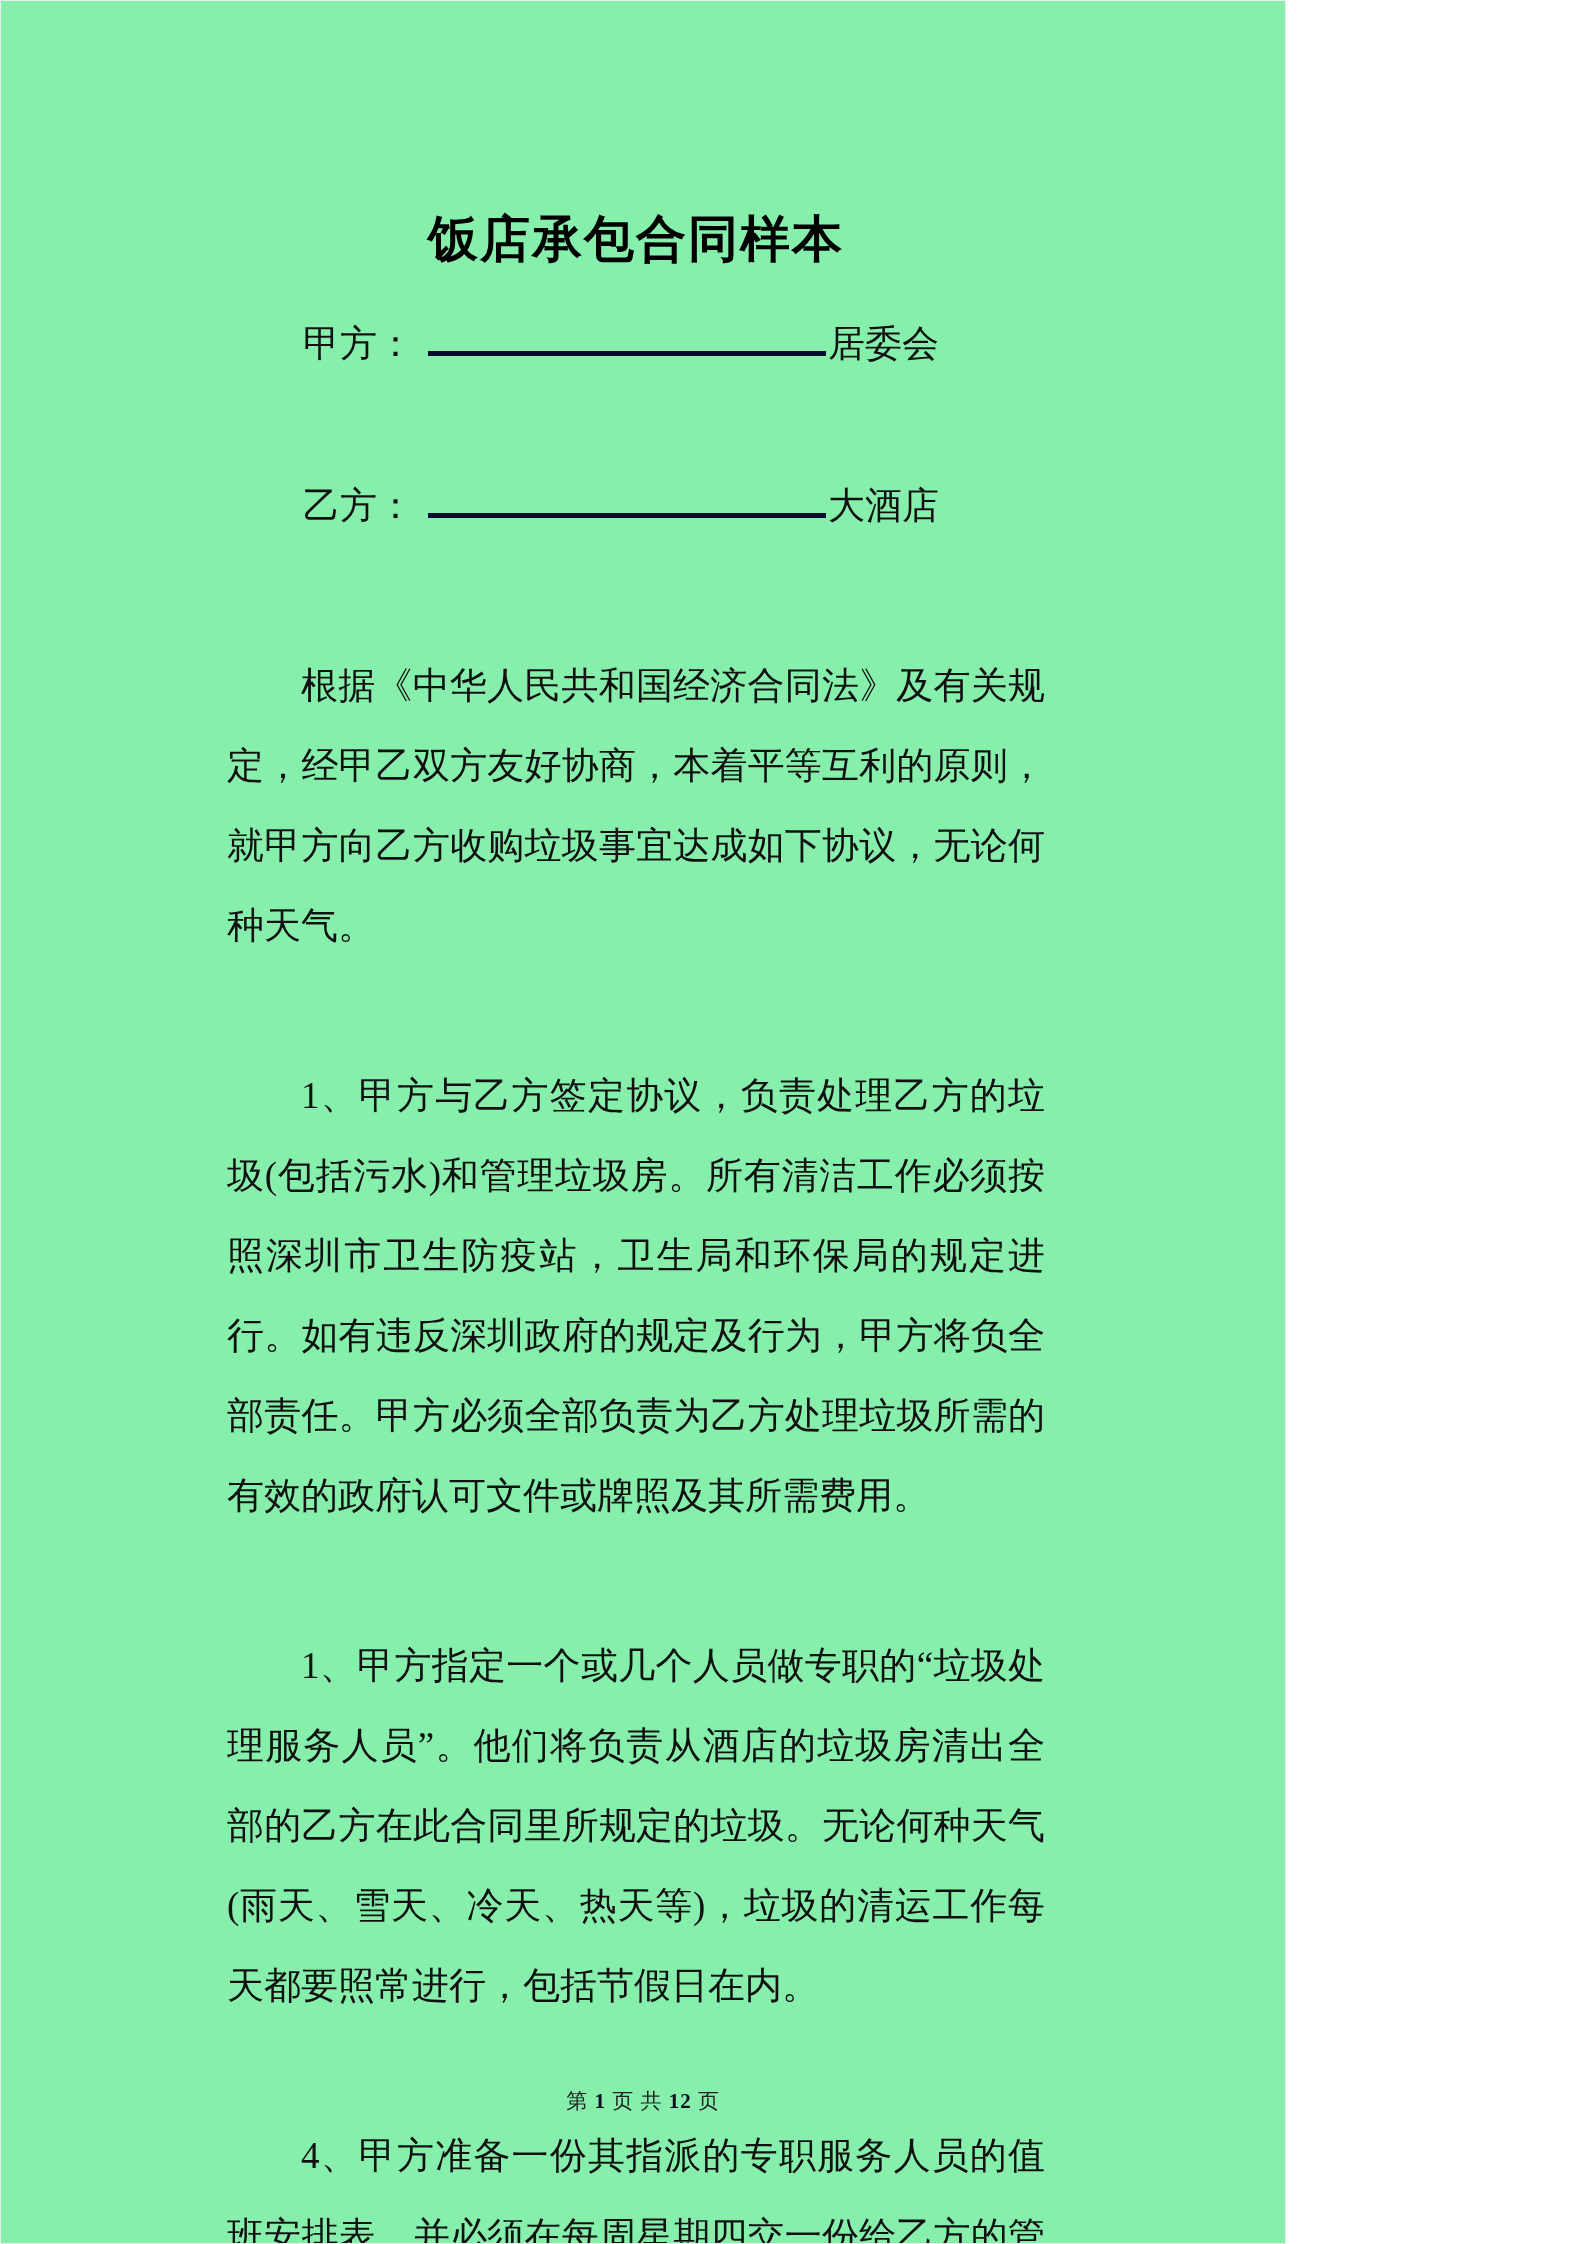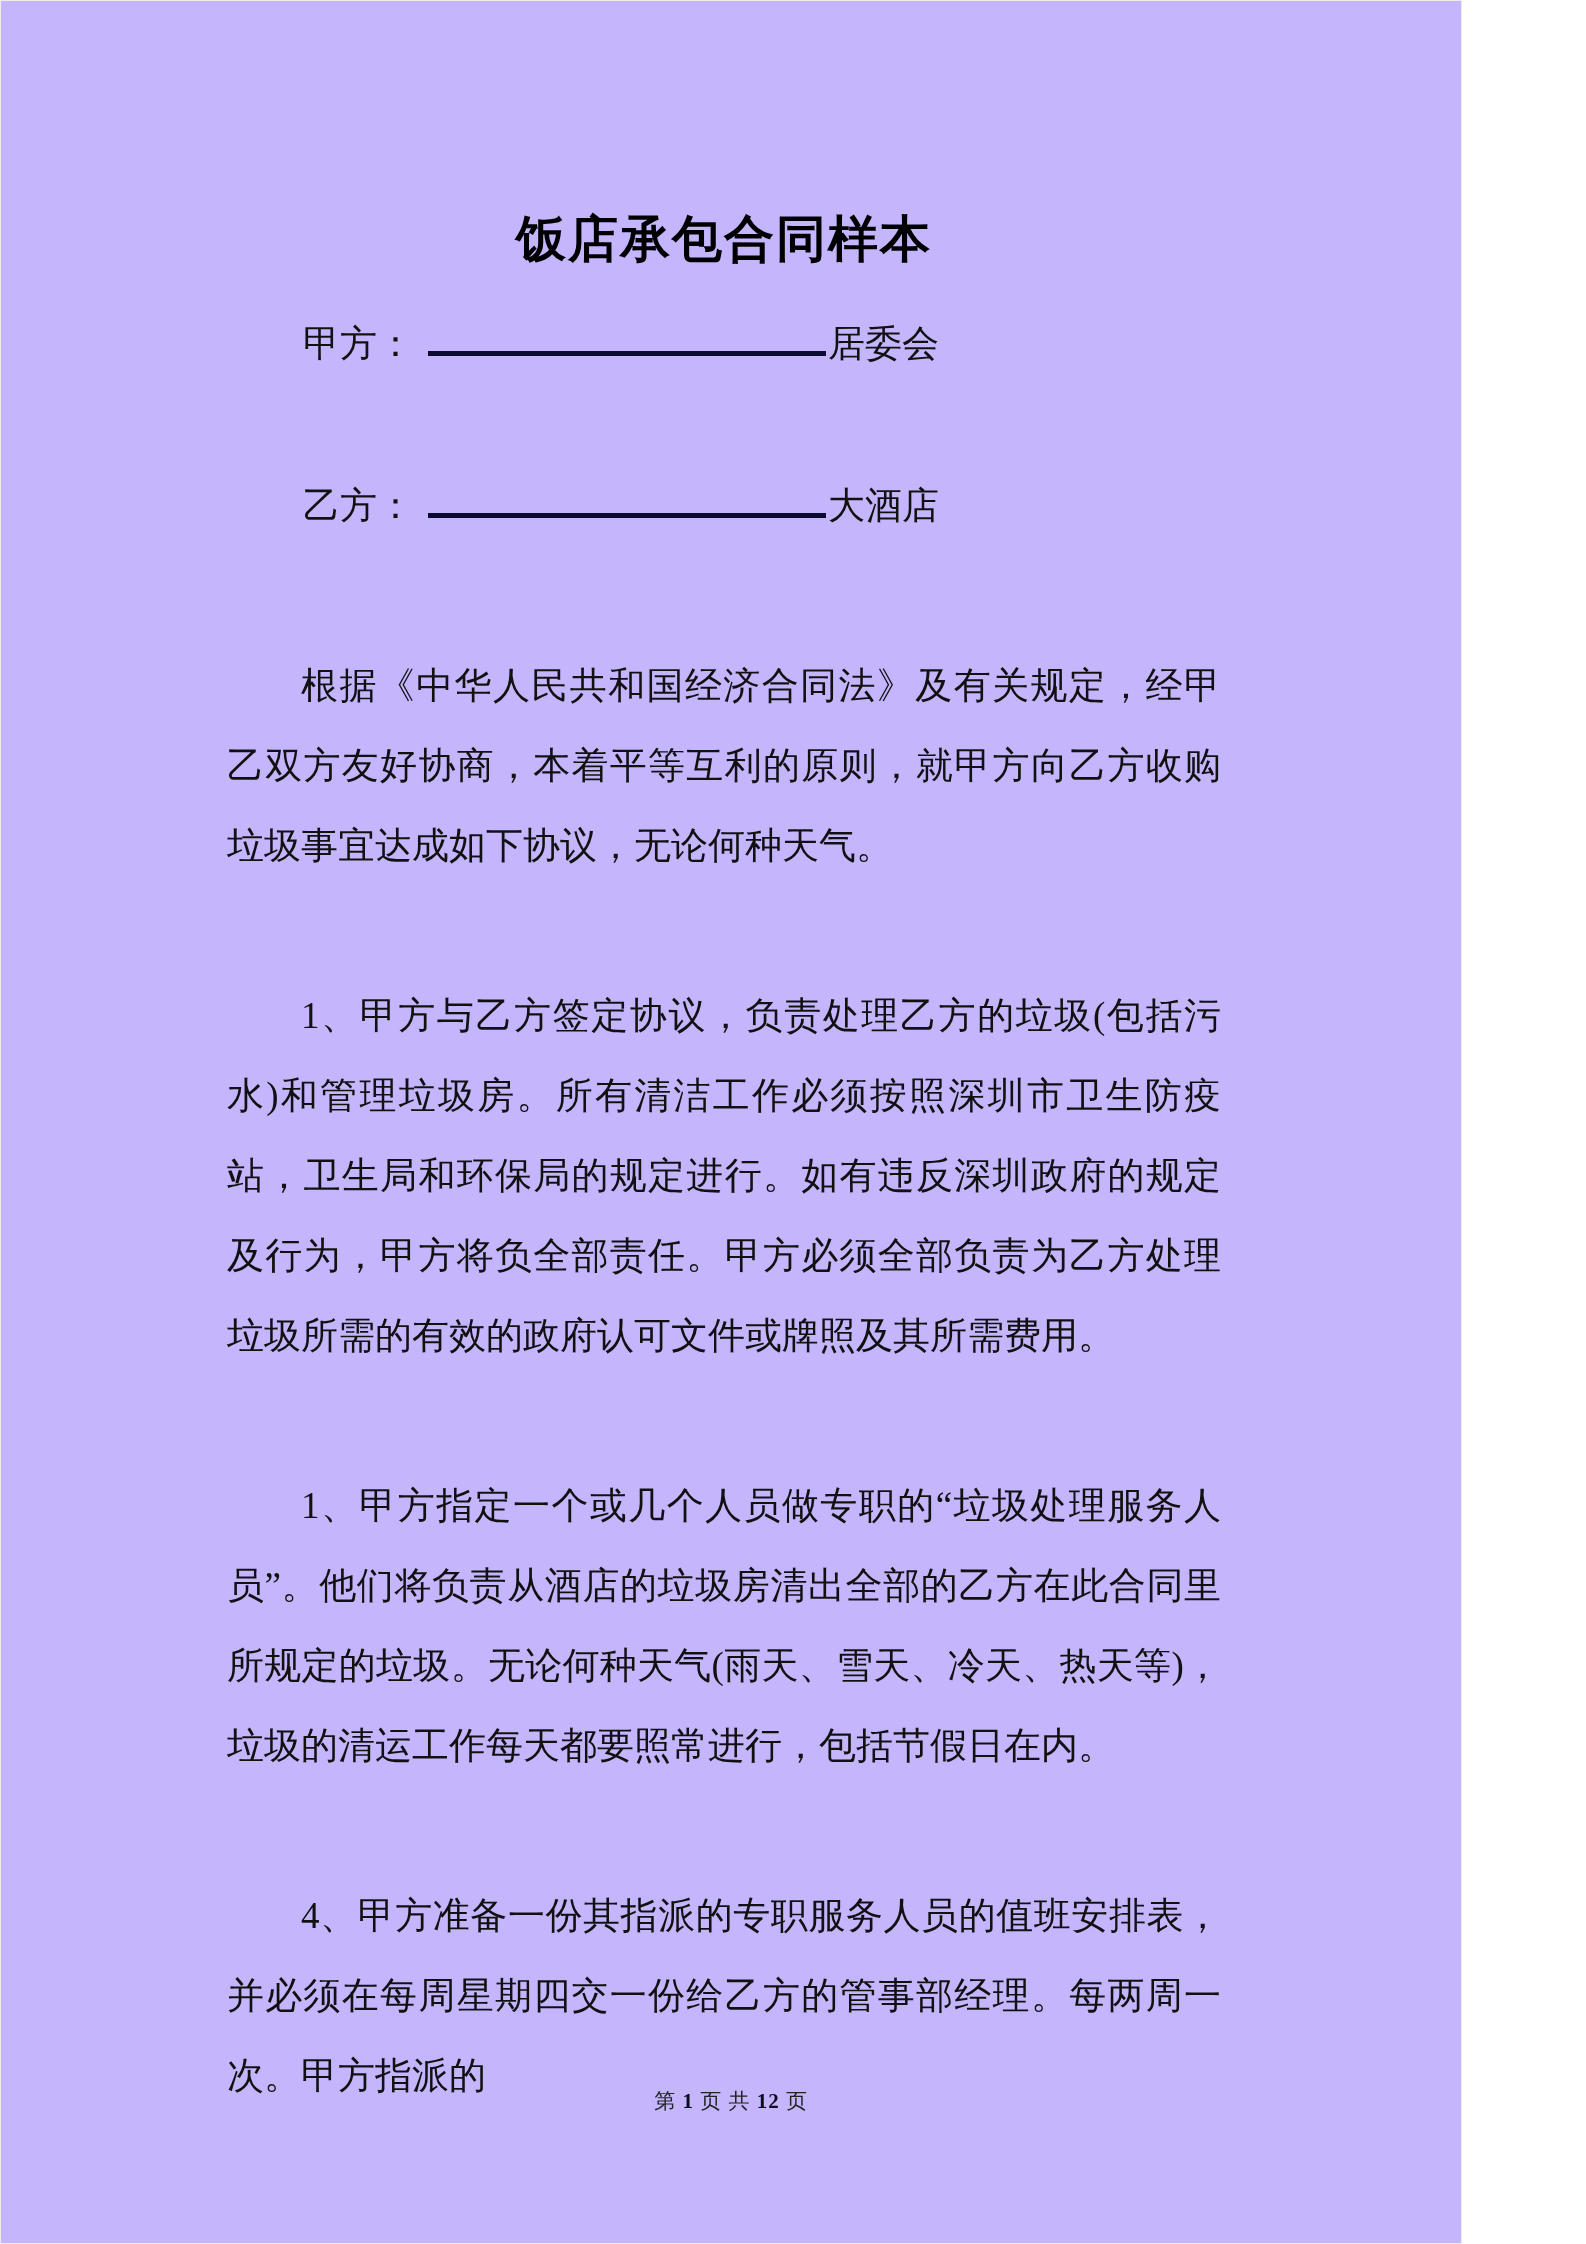--- a/index.html
+++ b/index.html
@@ -2,24 +2,24 @@
 <html lang="zh"><head>
 <meta charset="utf-8">
 <style>
   html, body {
     margin: 0;
     padding: 0;
     background: #ffffff;
   }
   .page {
     position: relative;
-    width: 1462px;
+    width: 1286px;
     height: 2244px;
     box-sizing: border-box;
-    background: #c4b5fd;
+    background: #86efac;
     border: 1px solid #ececec;
     padding: 205px 240px 0 226px;
     font-family: "Liberation Serif", "DejaVu Serif", serif;
     font-size: 37px;
     color: #111111;
     overflow: hidden;
   }
   .doc-title {
     margin: 0;
     text-align: center;

